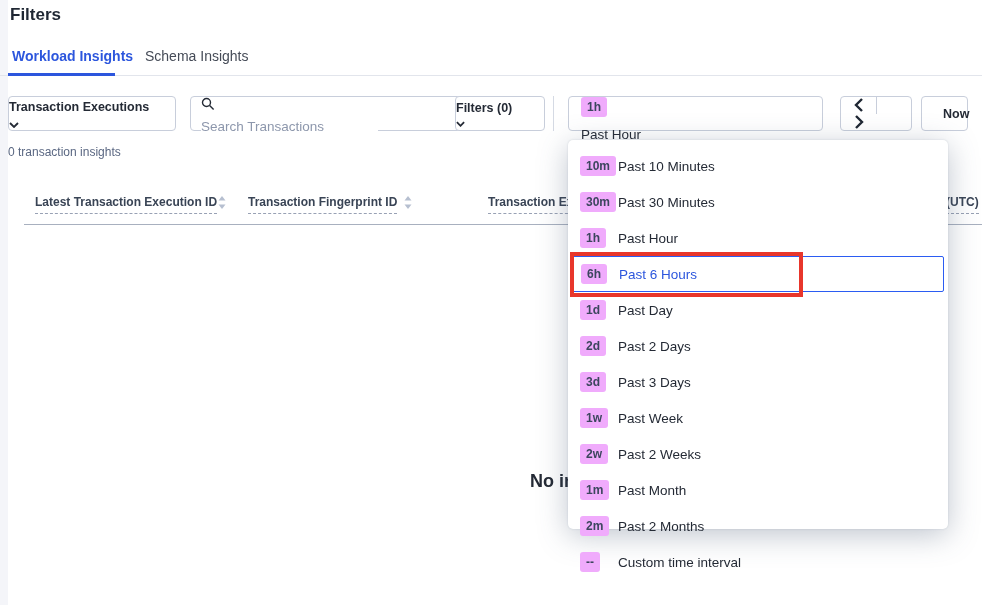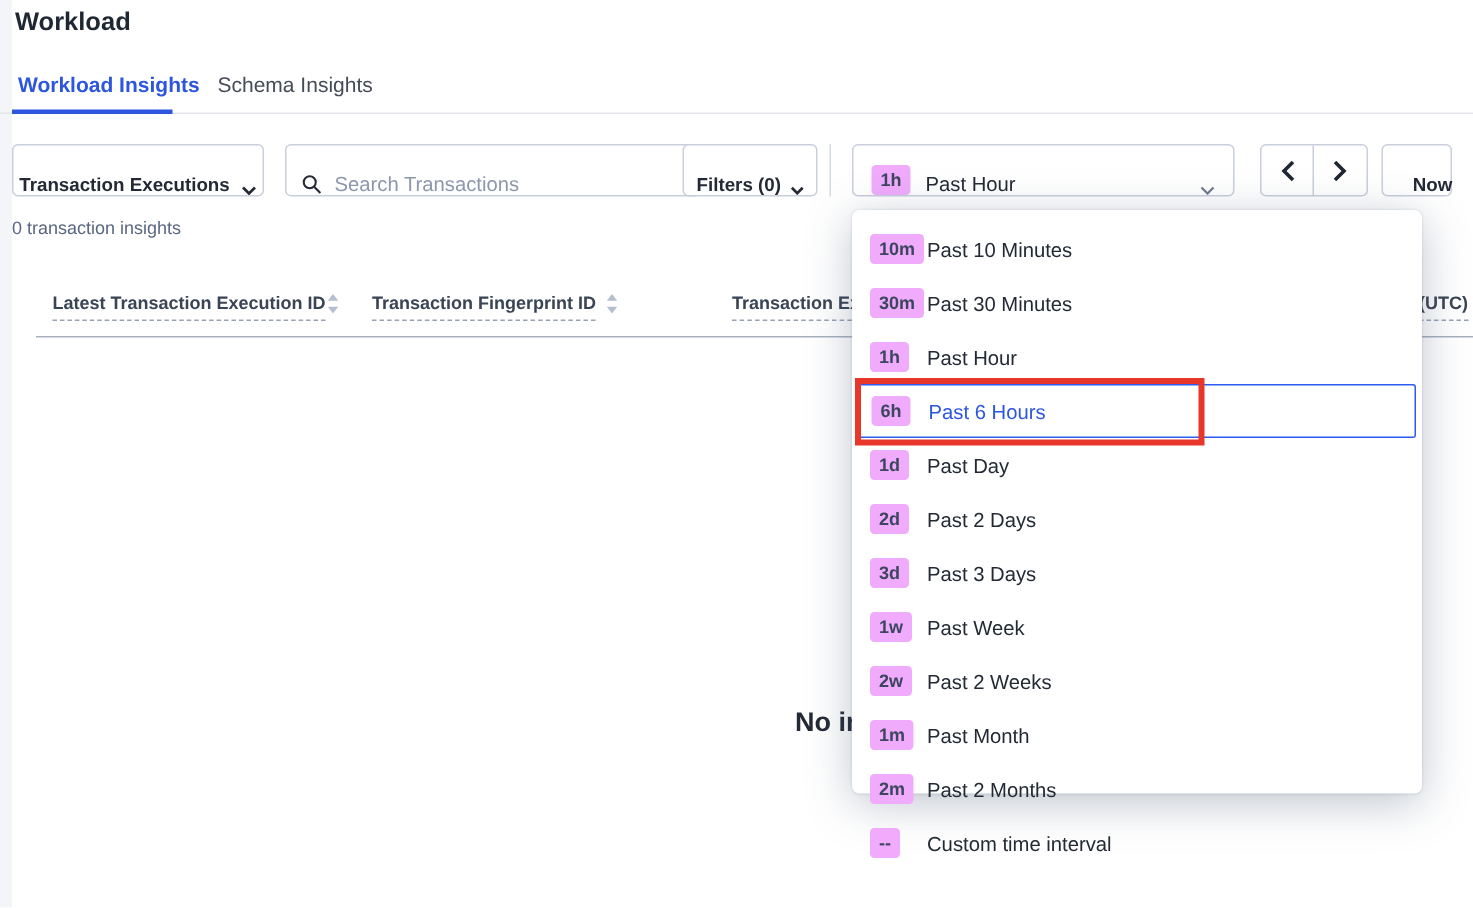--- a/index.html
+++ b/index.html
@@ -16,22 +16,22 @@
   .tab { position:absolute; top:48px; font-size:14px; cursor:pointer; }
   .tab-active { left:12px; color:#2c56dd; font-weight:bold; }
   .tab-inactive { left:145px; color:#454b57; }
   .tabs-divider { position:absolute; left:0; top:75px; width:982px; height:1px;
                   background:#e2e5ec; }
   .tab-underline { position:absolute; left:8px; top:73px; width:107px; height:3px;
                    background:#2c56dd; }
 
   
   .btn { position:absolute; top:96px; height:35px; border:1px solid #c8cedb;
-         border-radius:4px; background:#fff; display:flex; align-items:flex-end;
-         color:#242a35; cursor:pointer; }
+         border-radius:4px; background:#fff; display:flex; align-items:flex-start;
+         color:#242a35; cursor:pointer;flex-direction:column; }
   .type-select { left:8px; width:168px; justify-content:center; gap:8px;
                  font-size:12.5px; font-weight:bold; }
   .search-box { left:190px; width:277px; padding:0 10px; gap:8px; }
   .search-box input { border:none; outline:none; flex:1; font-size:13.5px;
                       font-family:"Liberation Sans", sans-serif; color:#242a35; }
   .search-box input::placeholder { color:#8d97ac; }
   .filters-btn { left:455px; width:90px; justify-content:center; gap:6px;
                  font-size:12.5px; font-weight:bold; }
   .toolbar-divider { position:absolute; left:553px; top:96px; width:1px;
                      height:35px; background:#d5dae4; }
@@ -83,21 +83,21 @@
                     height:45px; border:4px solid #e8362b; z-index:30;
                     pointer-events:none; }
 
   svg { display:block; }
 </style>
 </head>
 <body>
 
 <div class="left-strip"></div>
 
-<div class="page-title">Workload</div>
+<div class="page-title">Filters</div>
 
 <div class="tab tab-active">Workload Insights</div>
 <div class="tab tab-inactive">Schema Insights</div>
 <div class="tabs-divider"></div>
 <div class="tab-underline"></div>
 
 <div class="btn type-select">
   <span>Transaction Executions</span>
   <span>
     <svg width="10" height="6" viewBox="0 0 10 6">

